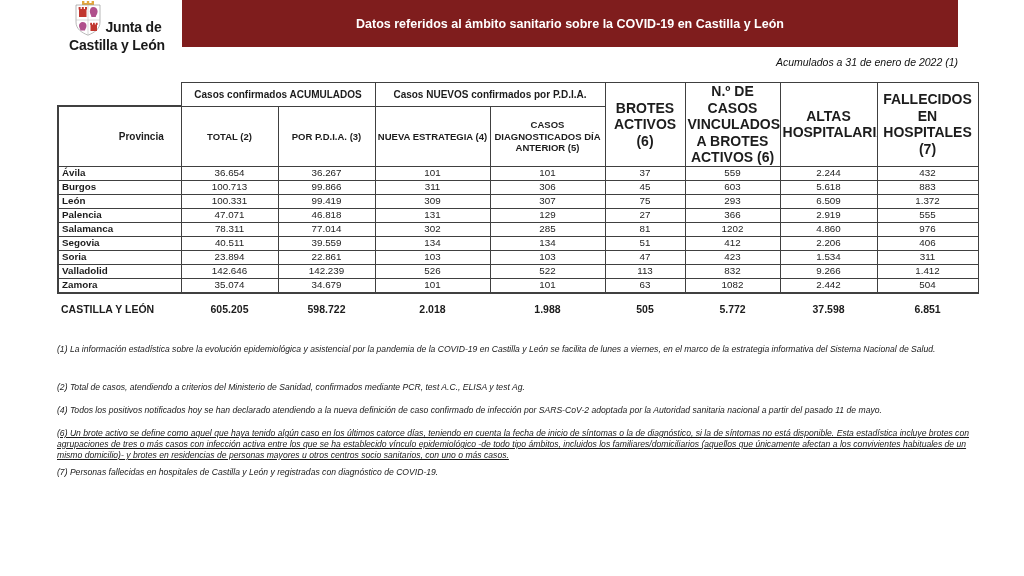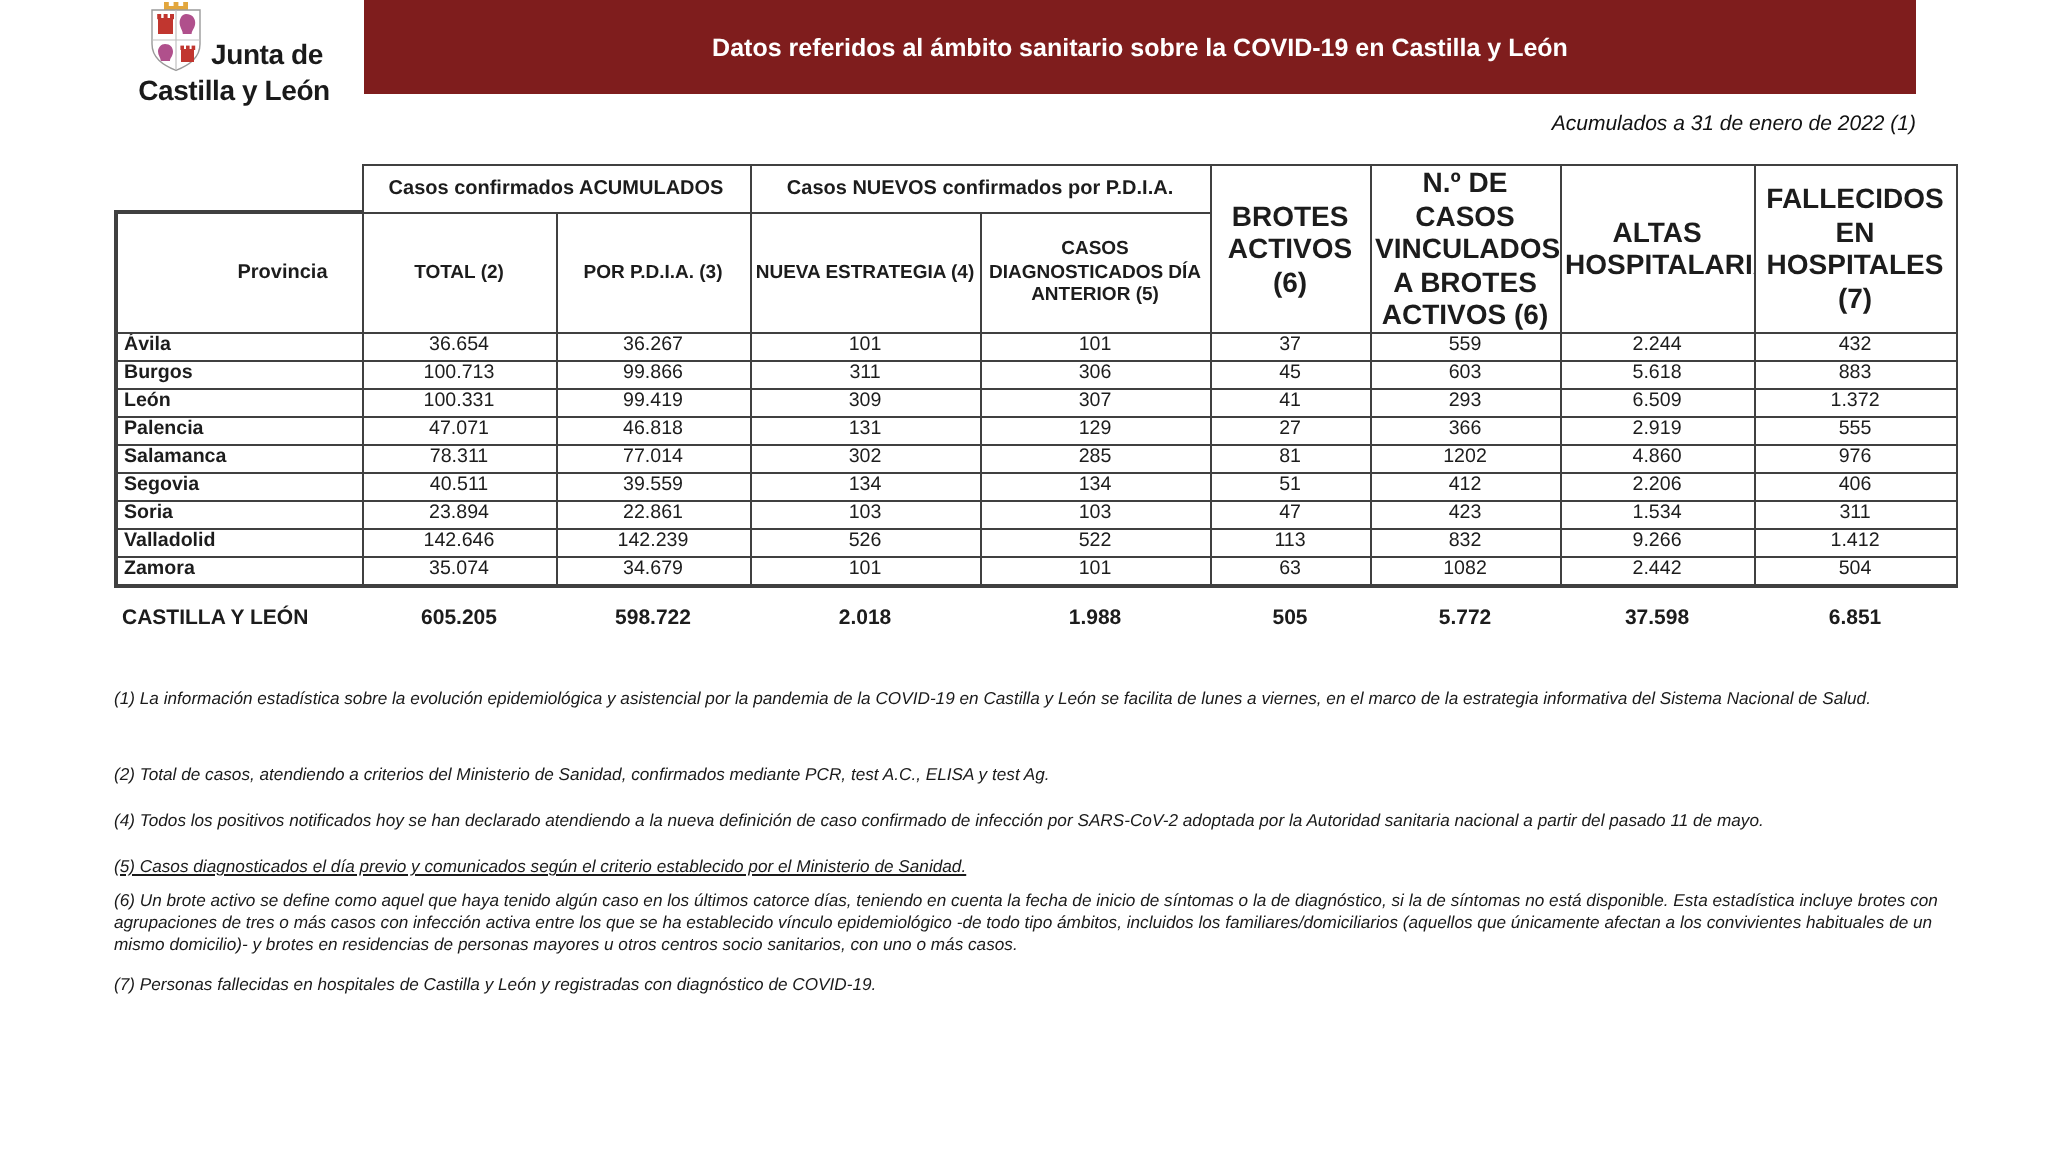--- a/index.html
+++ b/index.html
@@ -140,21 +140,21 @@
         <td>603</td>
         <td>5.618</td>
         <td>883</td>
       </tr>
       <tr>
         <td class="prov">León</td>
         <td>100.331</td>
         <td>99.419</td>
         <td>309</td>
         <td>307</td>
-        <td>41</td>
+        <td>75</td>
         <td>293</td>
         <td>6.509</td>
         <td>1.372</td>
       </tr>
       <tr>
         <td class="prov">Palencia</td>
         <td>47.071</td>
         <td>46.818</td>
         <td>131</td>
         <td>129</td>
@@ -229,16 +229,15 @@
         <td>37.598</td>
         <td>6.851</td>
       </tr>
     </tbody>
 </table>
 
 <div class="footnotes">
     <div class="fn">(1) La información estadística sobre la evolución epidemiológica y asistencial por la pandemia de la COVID-19 en Castilla y León se facilita de lunes a viernes, en el marco de la estrategia informativa del Sistema Nacional de Salud.</div>
     <div class="fn">(2) Total de casos, atendiendo a criterios del Ministerio de Sanidad, confirmados mediante PCR, test A.C., ELISA y test Ag.</div>
     <div class="fn">(4) Todos los positivos notificados hoy se han declarado atendiendo a la nueva definición de caso confirmado de infección por SARS-CoV-2 adoptada por la Autoridad sanitaria nacional a partir del pasado 11 de mayo.</div>
-    <div class="fn">(5) Casos diagnosticados el día previo y comunicados según el criterio establecido por el Ministerio de Sanidad.</div>
     <div class="fn">(6) Un brote activo se define como aquel que haya tenido algún caso en los últimos catorce días, teniendo en cuenta la fecha de inicio de síntomas o la de diagnóstico, si la de síntomas no está disponible. Esta estadística incluye brotes con agrupaciones de tres o más casos con infección activa entre los que se ha establecido vínculo epidemiológico -de todo tipo ámbitos, incluidos los familiares/domiciliarios (aquellos que únicamente afectan a los convivientes habituales de un mismo domicilio)- y brotes en residencias de personas mayores u otros centros socio sanitarios, con uno o más casos.</div>
     <div class="fn">(7) Personas fallecidas en hospitales de Castilla y León y registradas con diagnóstico de COVID-19.</div>
   </div>
 
 </body></html>

